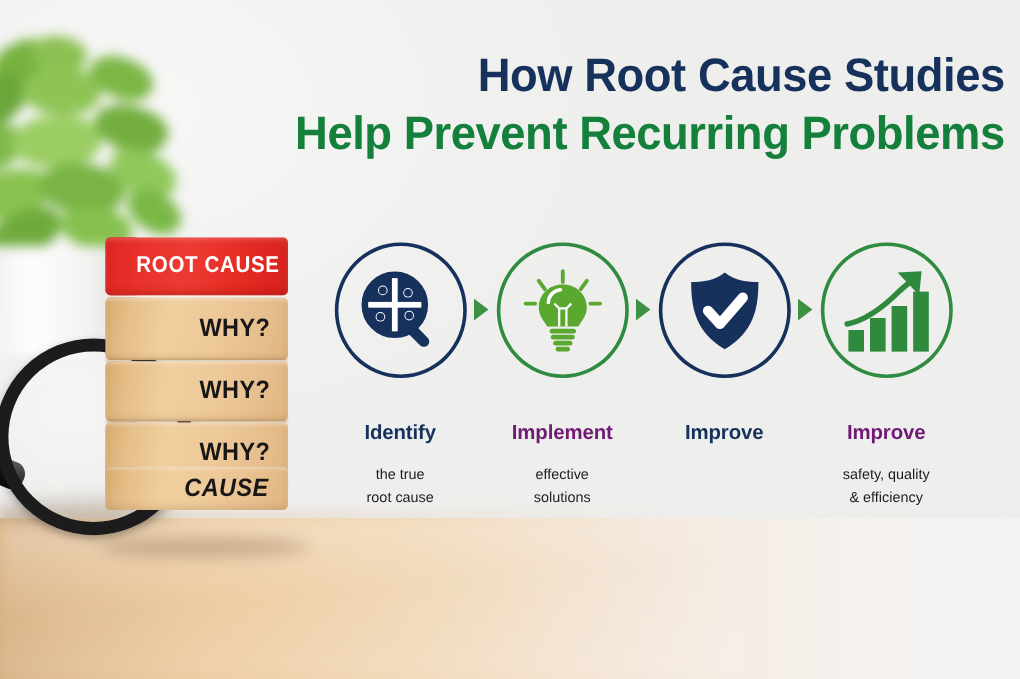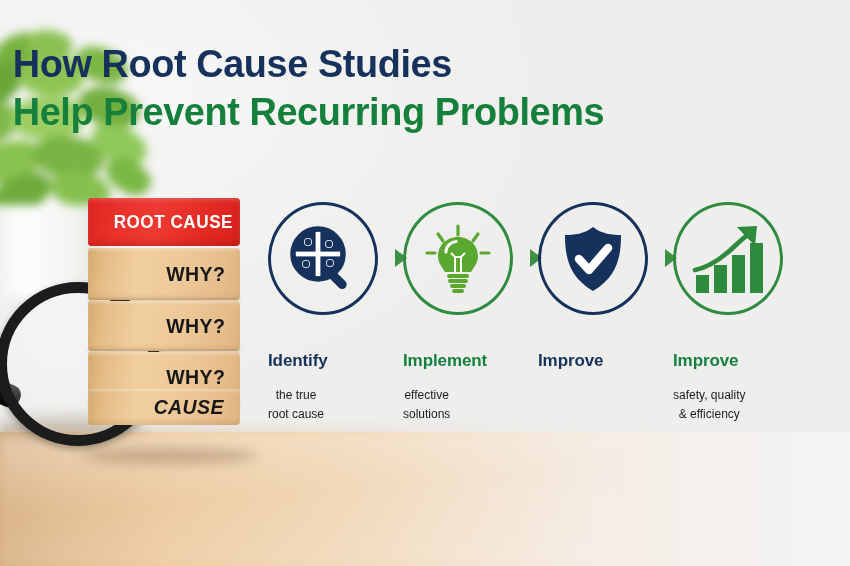--- a/index.html
+++ b/index.html
@@ -192,21 +192,21 @@
     background: rgba(125,95,65,0.35);
     border-radius: 50%;
     filter: blur(6px);
   }
 
   
   .headline {
     position: absolute;
     left: 0; top: 40px;
     width: 850px;
-    text-align: left;
+    text-align: right;
   }
   .headline .line {
     font-weight: 700;
     font-size: 39px;
     line-height: 48px;
     letter-spacing: -0.4px;
     transform: scaleX(0.97);
   }
   .headline .line1 { color: #16315c; }
   .headline .line2 { color: #14803c; }
@@ -217,42 +217,42 @@
     left: 268px; top: 202px;
     width: 566px; height: 240px;
     display: flex;
     align-items: flex-start;
   }
   .step {
     position: relative;
     width: 131px;
     display: flex;
     flex-direction: column;
-    align-items: flex-start;
+    align-items: center;
   }
   .ring {
     width: 110px;
     height: 113px;
     border-radius: 50%;
     display: flex;
     align-items: center;
     justify-content: center;
     box-sizing: border-box;
   }
   .ring-navy { border: 3.5px solid #16315c; }
   .ring-green { border: 3px solid #2e8b3f; }
   .step-title {
     margin-top: 36px;
     font-size: 17px;
     font-weight: 700;
     line-height: 20px;
     letter-spacing: -0.1px;
   }
   .title-navy { color: #16315c; }
-  .title-green { color: #15803d; }
+  .title-green { color: #701a75; }
   .step-desc {
     margin-top: 15px;
     font-size: 12px;
     line-height: 19px;
     color: #1d1d1d;
     text-align: center;
   }
   .arrow {
     position: relative;
     width: 0; height: 0;

